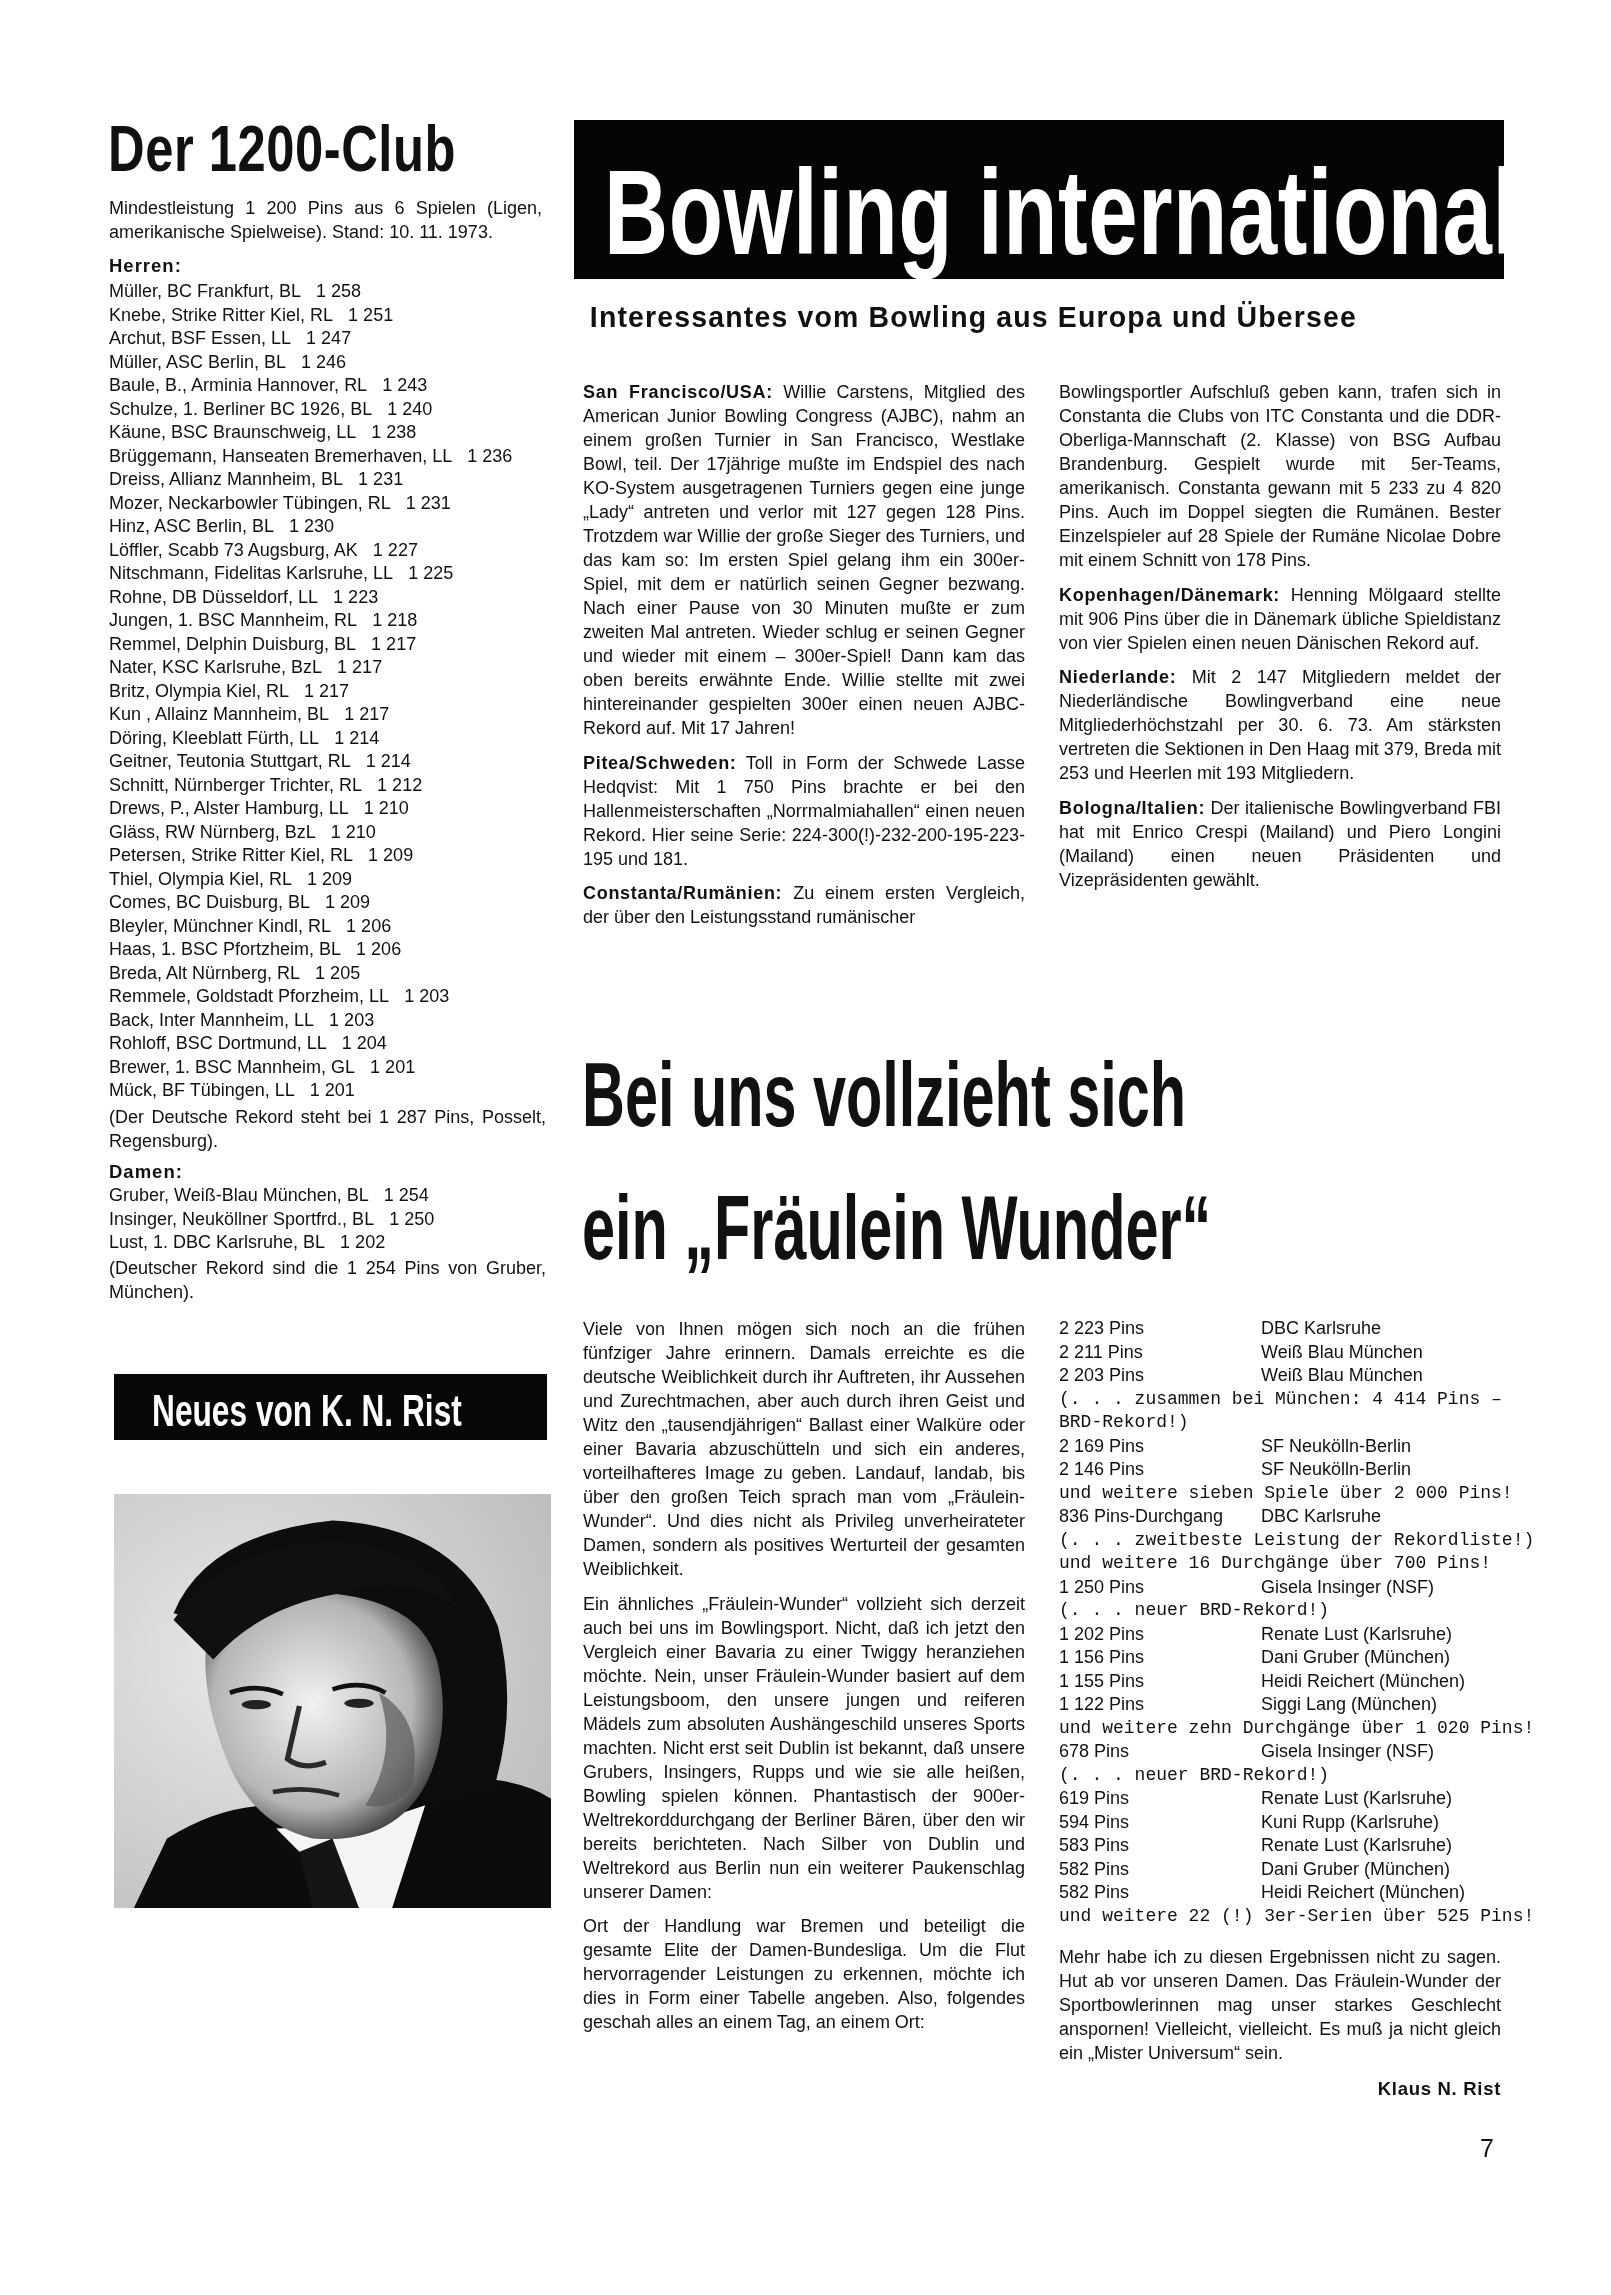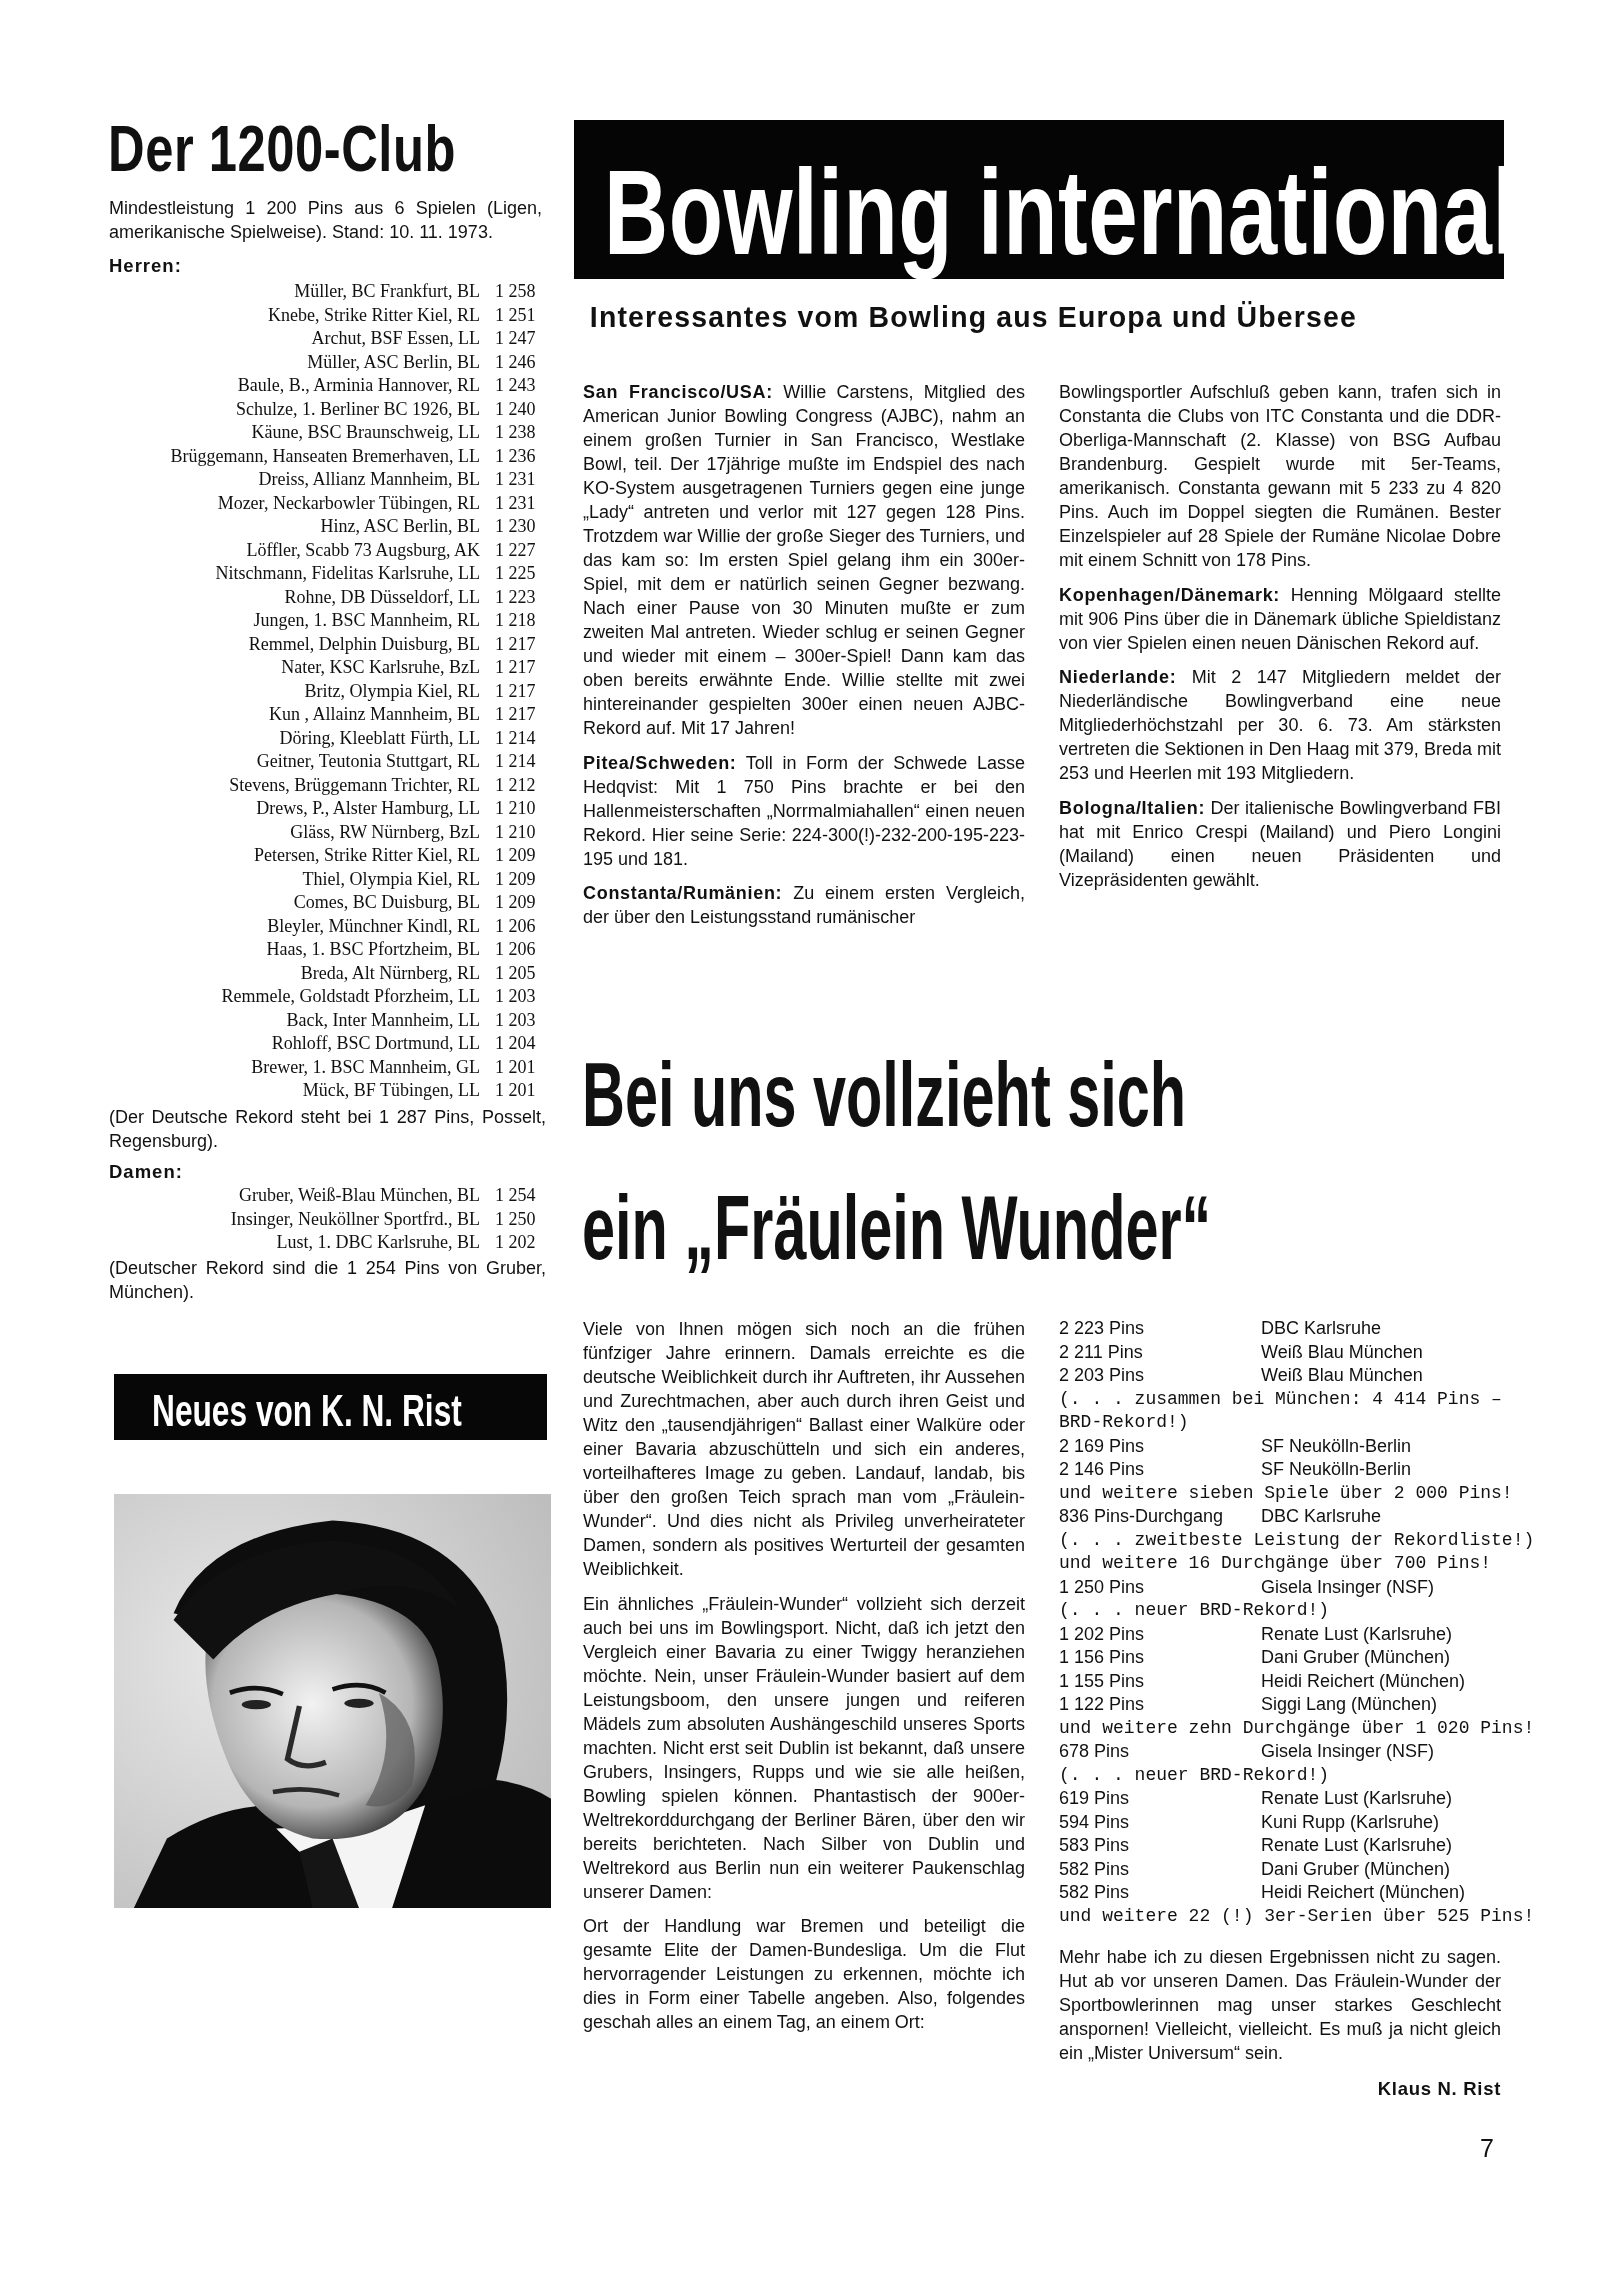--- a/index.html
+++ b/index.html
@@ -8,21 +8,21 @@
   .abs { position: absolute; }
   .cond { font-family: "Liberation Sans", sans-serif; font-weight: bold; transform-origin: left top; white-space: nowrap; }
 
   
   #club-title { left: 108px; top: 111px; font-size: 65px; letter-spacing: 0.7px; transform: scaleX(0.78); }
   #club-intro { left: 109px; top: 196px; width: 433px; font-size: 18px; line-height: 24px; text-align: justify; }
   .sec-label { font-weight: bold; font-size: 18.5px; letter-spacing: 1px; }
   #herren-label { left: 109px; top: 255px; }
   .rank-list { left: 109px; width: 440px; font-size: 18px; line-height: 23.5px; }
   #herren-list { top: 280px; }
-  .rank-row { display: flex; justify-content: flex-end; font-family: Liberation Serif, serif; }
+  .rank-row { display: flex; justify-content: flex-start; }
   .rank-row .pts { width: 54px; text-align: left; white-space: nowrap; margin-left: 15px; }
   #herren-note { left: 109px; top: 1105px; width: 437px; font-size: 18px; line-height: 24px; text-align: justify; }
   #damen-label { left: 109px; top: 1161px; }
   #damen-list { top: 1184px; }
   #damen-note { left: 109px; top: 1256px; width: 437px; font-size: 18px; line-height: 24px; text-align: justify; }
 
   #rist-banner { left: 114px; top: 1374px; width: 433px; height: 66px; background: #070707; }
   #rist-banner span { position: absolute; left: 38px; top: 12px; color: #fff; font-size: 44px; transform: scaleX(0.72); }
 
   #portrait { left: 114px; top: 1494px; width: 437px; height: 414px; background: #d9d9d9; overflow: hidden; }
@@ -136,21 +136,21 @@
     </div>
     <div class="rank-row">
       <span>Döring, Kleeblatt Fürth, LL</span>
       <span class="pts">1 214</span>
     </div>
     <div class="rank-row">
       <span>Geitner, Teutonia Stuttgart, RL</span>
       <span class="pts">1 214</span>
     </div>
     <div class="rank-row">
-      <span>Stevens, Brüggemann Trichter, RL</span>
+      <span>Schnitt, Nürnberger Trichter, RL</span>
       <span class="pts">1 212</span>
     </div>
     <div class="rank-row">
       <span>Drews, P., Alster Hamburg, LL</span>
       <span class="pts">1 210</span>
     </div>
     <div class="rank-row">
       <span>Gläss, RW Nürnberg, BzL</span>
       <span class="pts">1 210</span>
     </div>

